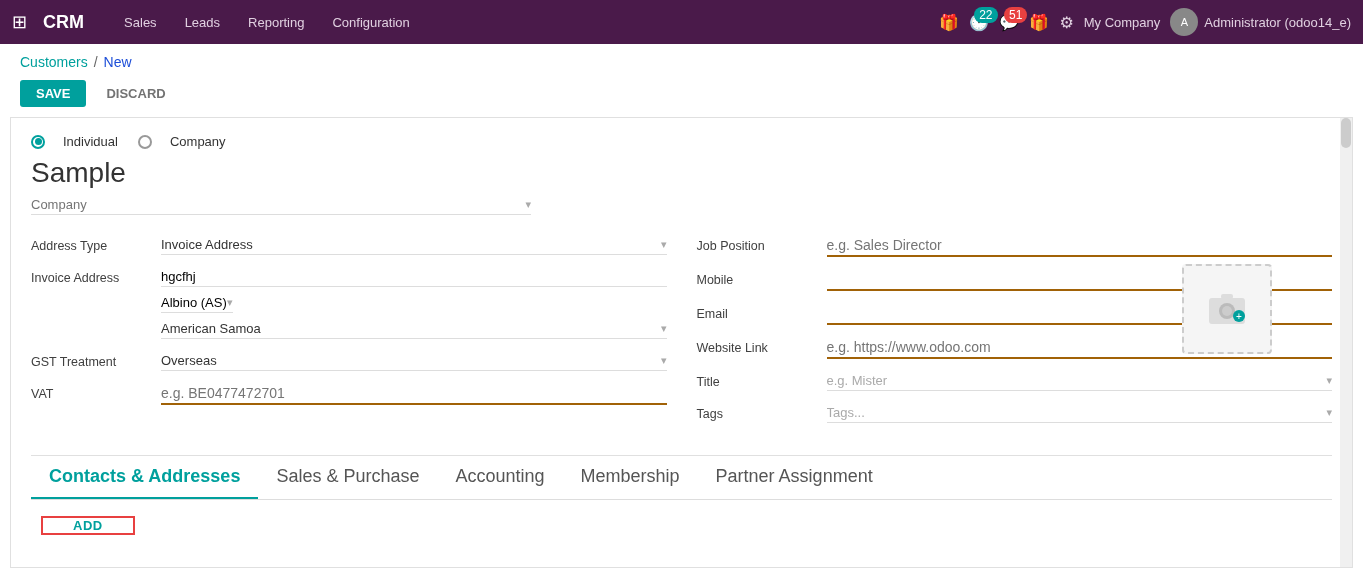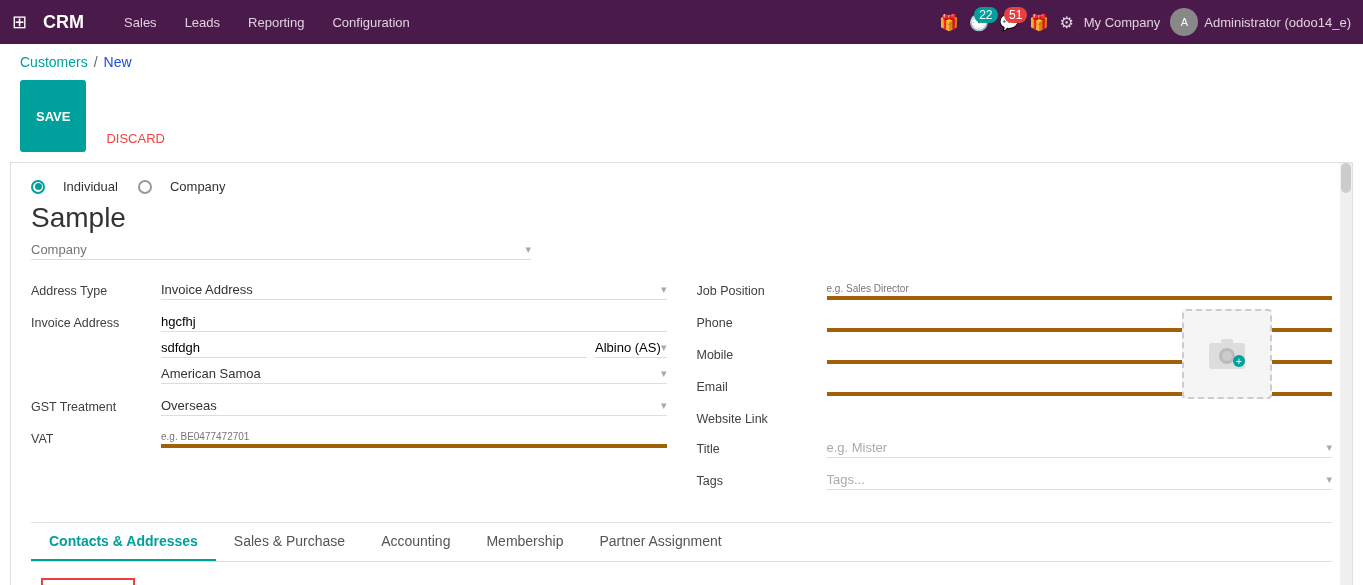--- a/index.html
+++ b/index.html
@@ -67,27 +67,26 @@
       color: white;
       border: none;
       padding: 6px 16px;
       border-radius: 3px;
       font-size: 13px;
       font-weight: 600;
       cursor: pointer;
     }
     .btn-discard {
       background: transparent;
-      color: #ef4444;
+      color: #737373;
       border: none;
       padding: 6px 12px;
       font-size: 13px;
-      font-weight: 400;
-      cursor: pointer;
-      margin-top: 45px;
+      font-weight: 700;
+      cursor: pointer;
     }
 
     
     .radio-row {
       display: flex;
       align-items: center;
       gap: 20px;
       margin-bottom: 8px;
     }
     .radio-option { display: flex; align-items: center; gap: 18px; cursor: pointer; }
@@ -159,23 +158,23 @@
       min-width: 130px;
       color: #404040;
       font-size: 12.5px;
       padding-top: 4px;
     }
     .form-value { flex: 1; }
 
     .field-input {
       width: 100%;
       border: none;
-      border-bottom: 4px solid #a16207;
+      border-bottom: 2px solid #a16207;
       outline: none;
-      font-size: 10px;
+      font-size: 14px;
       padding: 2px 0;
       color: #333;
       background: transparent;
     }
     .field-input.placeholder-style { color: #aaa; }
 
     .field-select {
       display: flex;
       align-items: center;
       border-bottom: 1px solid #ddd;
@@ -209,40 +208,40 @@
       border-top: 1px solid #e0e0e0;
     }
     .tabs-bar {
       display: flex;
       border-bottom: 1px solid #ddd;
       background: #fff;
     }
     .tab {
       padding: 10px 18px;
       cursor: pointer;
-      font-size: 14px;
+      font-size: 18px;
       color: #555;
       border-bottom: 2px solid transparent;
       white-space: nowrap;
     }
     .tab.active {
       color: #00a09d;
       border-bottom: 2px solid #00a09d;
       font-weight: 600;
     }
 
     
     .tab-content { padding: 16px 10px; }
     .btn-add {
       border: 2px solid #e84040;
       background: transparent;
       color: #00a09d;
       font-weight: 700;
       font-size: 13px;
-      padding: 8px 30px;
+      padding: 0 30px;
       cursor: pointer;
       letter-spacing: 0.5px;
     }
 
     
     .form-area {
       border: 1px solid #e0e0e0;
       margin: 0 10px;
       position: relative;
     }
@@ -369,21 +368,20 @@
                 </div>
               </div>
             </div>
             <div class="form-row">
               <div class="form-label">Invoice Address</div>
               <div class="form-value">
                 <div class="addr-line">
                   <input type="text" value="hgcfhj" style="">
                 </div>
                 <div class="addr-city-row">
-                  <input type="text" value="sdfdgh" style="">
                   <div class="state-sel">
                     <select>
                       <option>Albino (AS)</option>
                     </select>
                     <span style="color:#aaa;font-size:11px;">▾</span>
                   </div>
                 </div>
                 <div class="field-select">
                   <select style="width:100%;">
                     <option>American Samoa</option>
@@ -412,39 +410,36 @@
           </div>
 
           <div class="form-col">
             <div class="form-row">
               <div class="form-label">Job Position</div>
               <div class="form-value">
                 <input class="field-input placeholder-style" type="text" placeholder="e.g. Sales Director" style="">
               </div>
             </div>
             <div class="form-row">
-              <div class="form-label">Phone</div>
+              <div class="form-label">Mobile</div>
               <div class="form-value">
                 <input class="field-input" type="text" style="">
               </div>
             </div>
             <div class="form-row">
-              <div class="form-label">Mobile</div>
+              <div class="form-label">Email</div>
               <div class="form-value">
                 <input class="field-input" type="text" style="">
               </div>
             </div>
             <div class="form-row">
-              <div class="form-label">Email</div>
-              <div class="form-value">
-                <input class="field-input" type="text" style="">
-              </div>
-            </div>
-            <div class="form-row">
               <div class="form-label">Website Link</div>
+              <div class="form-value">
+                <input class="field-input placeholder-style" type="text" placeholder="e.g. https://www.odoo.com" style="">
+              </div>
             </div>
             <div class="form-row">
               <div class="form-label">Title</div>
               <div class="form-value">
                 <div class="field-select">
                   <select style="width:100%;color:#aaa;">
                     <option value="" style="color:#aaa;">e.g. Mister</option>
                   </select>
                   <span class="chevron">▾</span>
                 </div>

